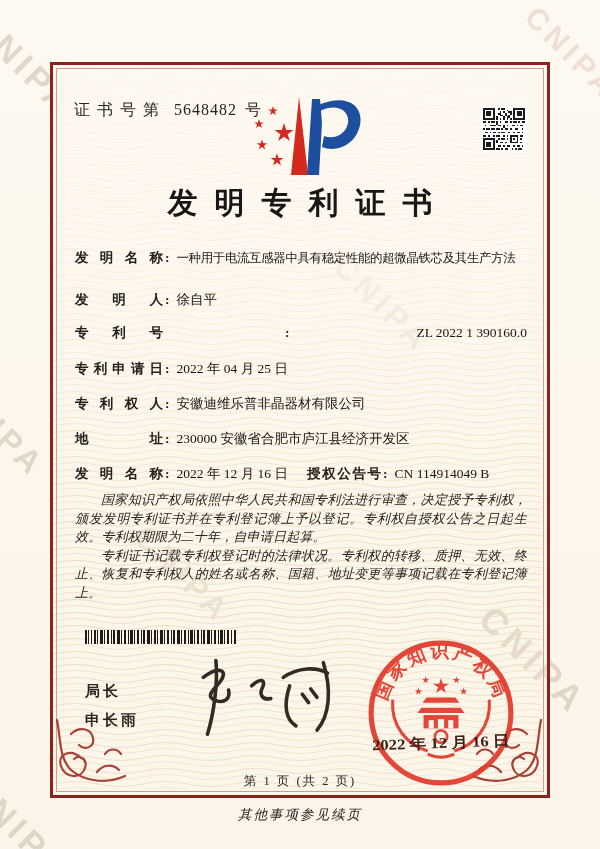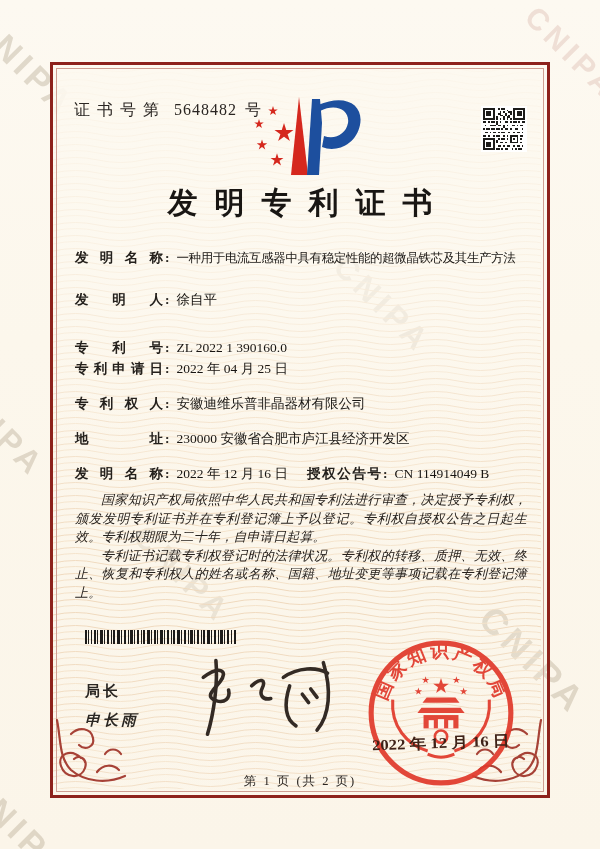--- a/index.html
+++ b/index.html
@@ -42,37 +42,37 @@
          font-size:30px;font-weight:700;letter-spacing:17px;text-indent:17px;color:#191613;}
 
   
   .fields{position:absolute;left:75px;top:0;width:452px;z-index:5;}
   .frow{position:absolute;left:0;width:100%;display:flex;align-items:baseline;font-size:13.5px;}
   .flabel{display:inline-block;width:88px;text-align:justify;text-align-last:justify;
           font-weight:700;color:#24201c;flex:none;}
   .fcolon{font-weight:700;margin:0 7px 0 2px;flex:none;}
   .fval{color:#181512;white-space:nowrap;}
   .fval-long{font-size:12.5px;letter-spacing:-0.4px;}
-  .r1{top:249px;}.r2{top:291px;}.r3{top:339px;}.r4{top:360px;}
+  .r1{top:249px;}.r2{top:291px;}.r3{top:324px;justify-content:space-between;}.r4{top:360px;}
   .r5{top:395px;}.r6{top:430px;}.r7{top:465px;}
   .pair2{position:absolute;left:232px;top:0;display:flex;align-items:baseline;}
   .pair2 .flabel{width:74px;}
 
   
   .body-text{position:absolute;left:75px;top:491px;width:452px;z-index:5;
              font-size:13px;line-height:18.5px;font-style:italic;color:#26211d;
              letter-spacing:0.2px;text-align:justify;}
   .body-text p{margin:0;text-indent:2em;}
 
   
   .barcode{position:absolute;left:85px;top:630px;width:153px;height:14px;z-index:5;}
   .signer{position:absolute;left:85px;top:682px;z-index:5;
           font-family:"Liberation Sans","DejaVu Sans",sans-serif;font-weight:700;
           font-size:15px;color:#2b2723;letter-spacing:3px;}
-  .signer .name{margin-top:10px;font-style:italic;}
+  .signer .name{margin-top:10px;}
   .signature{position:absolute;left:178px;top:654px;width:158px;height:90px;z-index:5;}
   .seal{position:absolute;left:366px;top:638px;width:150px;height:150px;z-index:6;}
   .pageinfo{position:absolute;left:0;top:773px;width:600px;text-align:center;z-index:5;
             font-size:12.5px;color:#2a2521;letter-spacing:2px;}
   .note{position:absolute;left:0;top:806px;width:600px;text-align:center;z-index:5;
         font-size:13.5px;font-style:italic;color:#1f1b18;letter-spacing:2px;}
 </style>
 </head>
 <body>
 
@@ -256,14 +256,15 @@
         <circle cx="73" cy="96" r="6" fill="none" stroke="#e13a2c" stroke-width="2.5"></circle>
         <path d="M26,60 C24,86 40,104 60,110" fill="none" stroke="#e13a2c" stroke-width="3"></path>
         <path d="M120,60 C122,86 106,104 86,110" fill="none" stroke="#e13a2c" stroke-width="3"></path>
         <path d="M60,113 C70,117 76,117 86,113" fill="none" stroke="#e13a2c" stroke-width="3"></path>
       </g>
     </g>
     <text x="73" y="107" text-anchor="middle" font-size="14.5" font-weight="700" fill="#3f2218" textLength="134" lengthAdjust="spacingAndGlyphs" transform="rotate(-2 73 107)" font-family="'Liberation Serif','DejaVu Serif',serif">2022 年 12 月 16 日</text>
   </svg>
 
   <div class="pageinfo">第 1 页 (共 2 页)</div>
+  <div class="note">其他事项参见续页</div>
 
 </div>
 
 </body></html>

